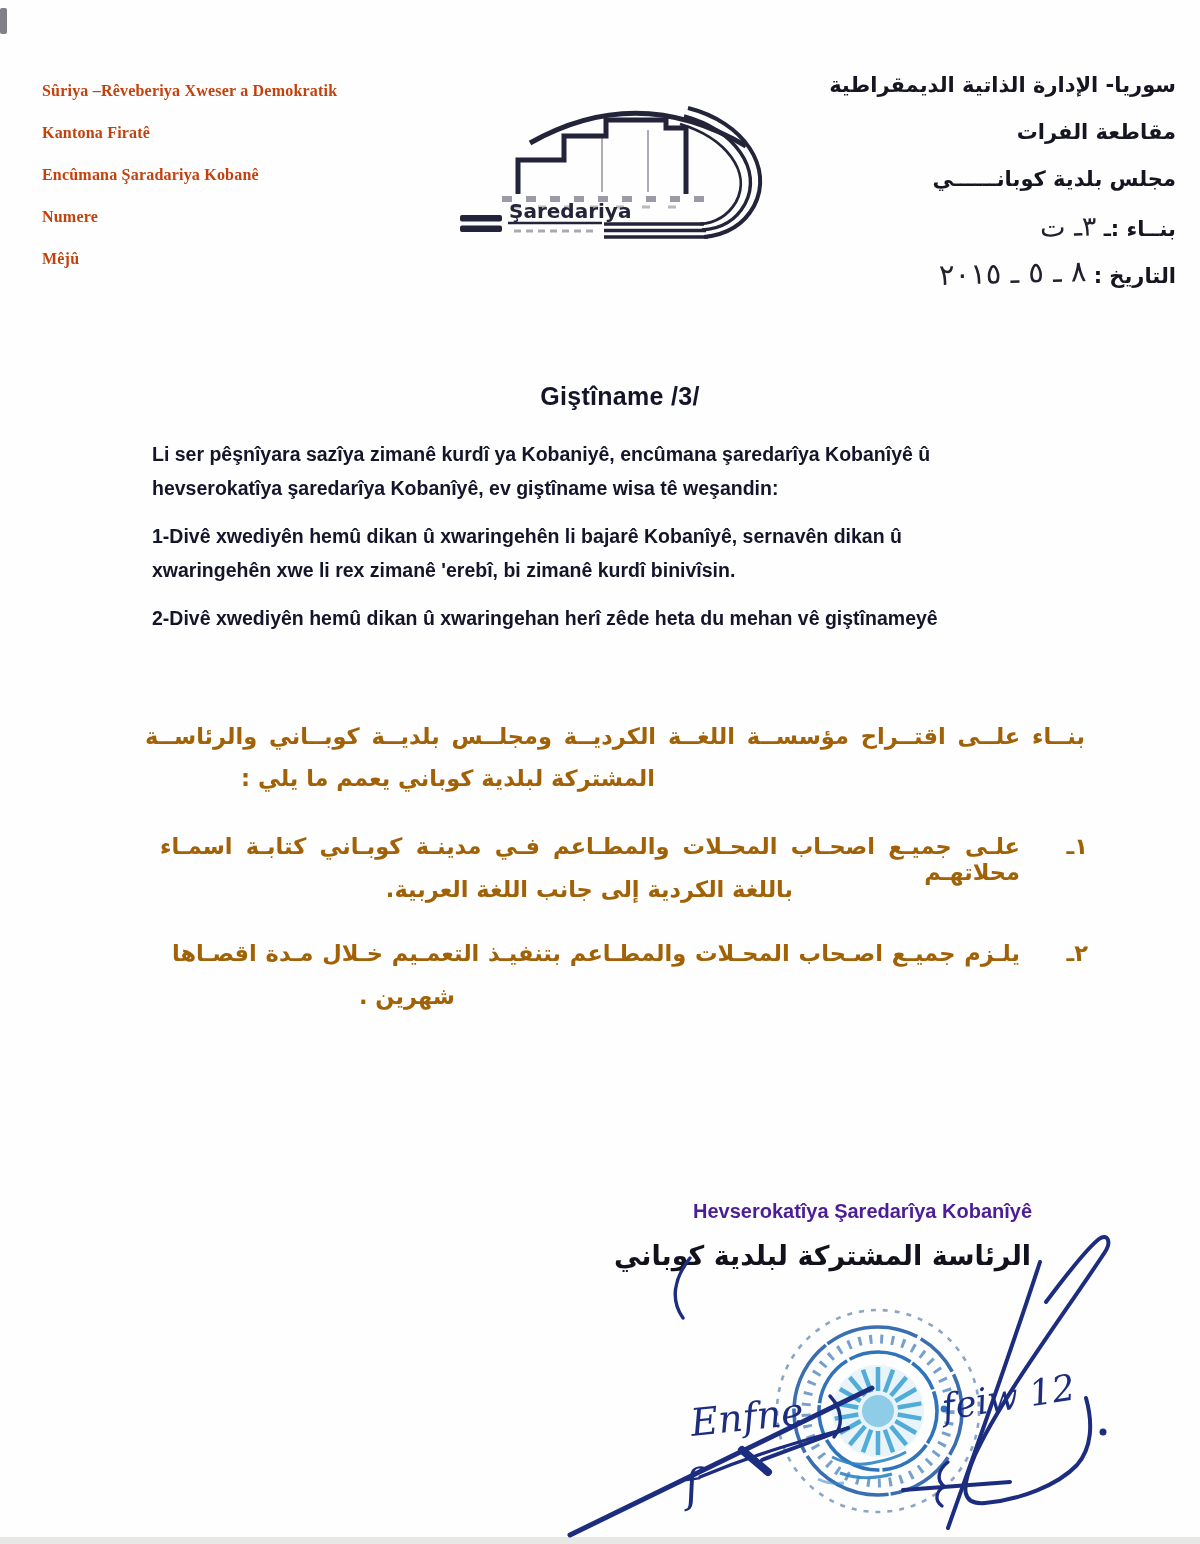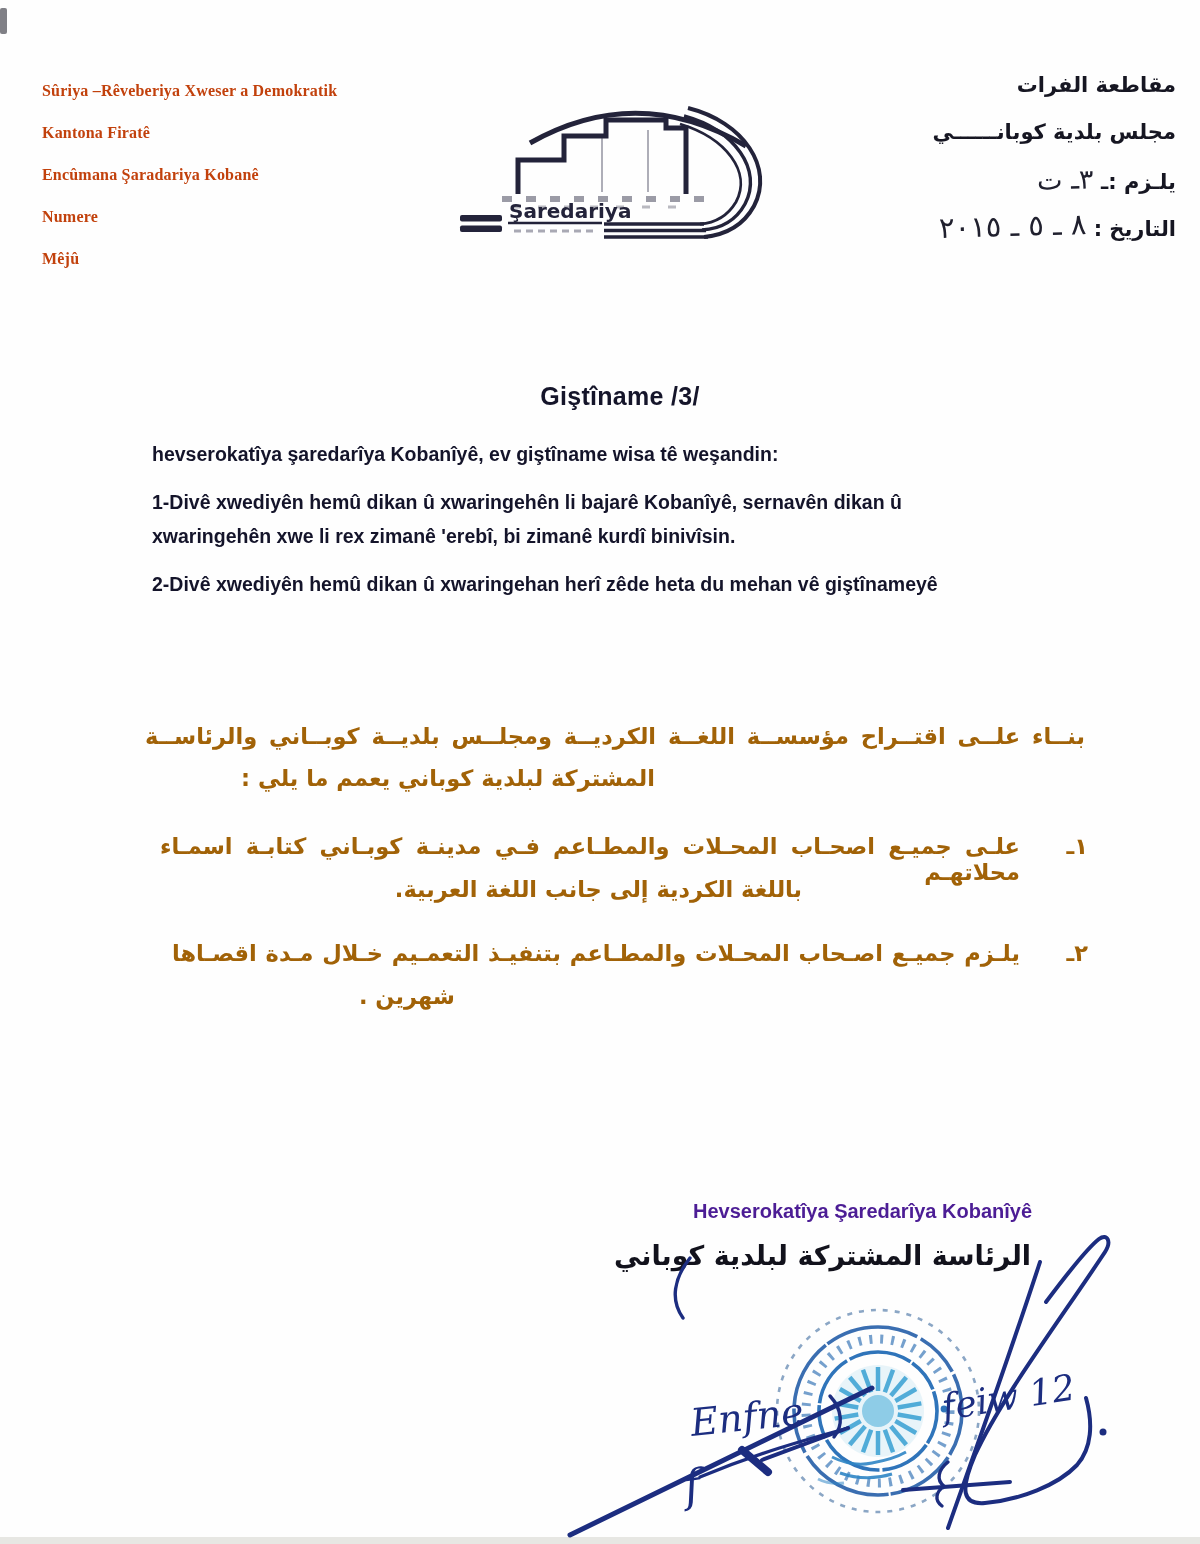--- a/index.html
+++ b/index.html
@@ -75,53 +75,55 @@
     <g>
       <rect x="8" y="119" width="42" height="6.5" rx="2" fill="#23233a"></rect>
       <rect x="8" y="129.5" width="42" height="6.5" rx="2" fill="#23233a"></rect>
     </g>
     <text x="57" y="122" font-family="DejaVu Sans, sans-serif" font-size="20" font-weight="bold" fill="#23233a">Şaredariya</text>
     <path d="M 56 127 L 150 127" stroke="#23233a" stroke-width="2.6"></path>
     <path d="M 62 135 L 146 135" stroke="#44445c" stroke-width="3" stroke-dasharray="7 5" opacity="0.45"></path>
   </svg>
 
   <div class="abs hdr-right">
+    <div class="line">سوريا- الإدارة الذاتية الديمقراطية</div>
     <div class="line">مقاطعة الفرات</div>
     <div class="line">مجلس بلدية كوبانــــــي</div>
     <div class="line">
-      <span>يلـزم :ـ</span>
+      <span>بنــاء :ـ</span>
       <span class="hand">٣ـ  ت</span>
     </div>
     <div class="line">
       <span>التاريخ :</span>
       <span class="hand" style="font-size:29px;">٨ ـ ٥ ـ ٢٠١٥</span>
     </div>
   </div>
 
   <div class="abs title">Giştîname /3/</div>
 
   <div class="abs kbody">
     <div class="kp">
+      <div class="kl">Li ser pêşnîyara sazîya zimanê kurdî ya Kobaniyê, encûmana şaredarîya Kobanîyê û</div>
       <div class="kl">hevserokatîya şaredarîya Kobanîyê, ev giştîname wisa tê weşandin:</div>
     </div>
     <div class="kp">
       <div class="kl">1-Divê xwediyên hemû dikan û xwaringehên li bajarê Kobanîyê, sernavên dikan û</div>
       <div class="kl">xwaringehên xwe li rex zimanê 'erebî, bi zimanê kurdî binivîsin.</div>
     </div>
     <div class="kp">
       <div class="kl">2-Divê xwediyên hemû dikan û xwaringehan herî zêde heta du mehan vê giştînameyê</div>
     </div>
   </div>
 
   <div class="abs ar ar-just" style="left:145px;top:723px;width:940px;">بنــاء علــى اقتــراح مؤسســة اللغــة الكرديــة ومجلــس بلديــة كوبــاني والرئاســة</div>
   <div class="abs ar" style="right:545px;top:765px;">المشتركة لبلدية كوباني  يعمم ما يلي :</div>
 
   <div class="abs ar" style="right:112px;top:833px;">١ـ</div>
   <div class="abs ar ar-just" style="left:160px;top:833px;width:860px;">علـى جميـع اصحـاب المحـلات والمطـاعم فـي مدينـة كوبـاني كتابـة اسمـاء محلاتهـم</div>
-  <div class="abs ar" style="right:398px;top:876px;margin-left:28px;">باللغة الكردية  إلى جانب اللغة العربية.</div>
+  <div class="abs ar" style="right:407px;top:876px;margin-left:28px;">باللغة الكردية  إلى جانب اللغة العربية.</div>
 
   <div class="abs ar" style="right:112px;top:940px;">٢ـ</div>
   <div class="abs ar ar-just" style="left:172px;top:940px;width:848px;">يلـزم جميـع اصـحاب المحـلات والمطـاعم بتنفيـذ التعمـيم خـلال مـدة اقصـاها</div>
   <div class="abs ar" style="right:745px;top:983px;">شهرين .</div>
 
   <div class="abs sig-ku">Hevserokatîya Şaredarîya Kobanîyê</div>
   <div class="abs sig-ar">الرئاسة المشتركة لبلدية كوباني</div>
 
   <svg class="abs" style="left:770px;top:1303px;" width="216" height="216" viewBox="0 0 216 216">
     <circle cx="108" cy="108" r="101" fill="none" stroke="#7796bb" stroke-width="2.6" stroke-dasharray="5 7" opacity="0.85"></circle>

